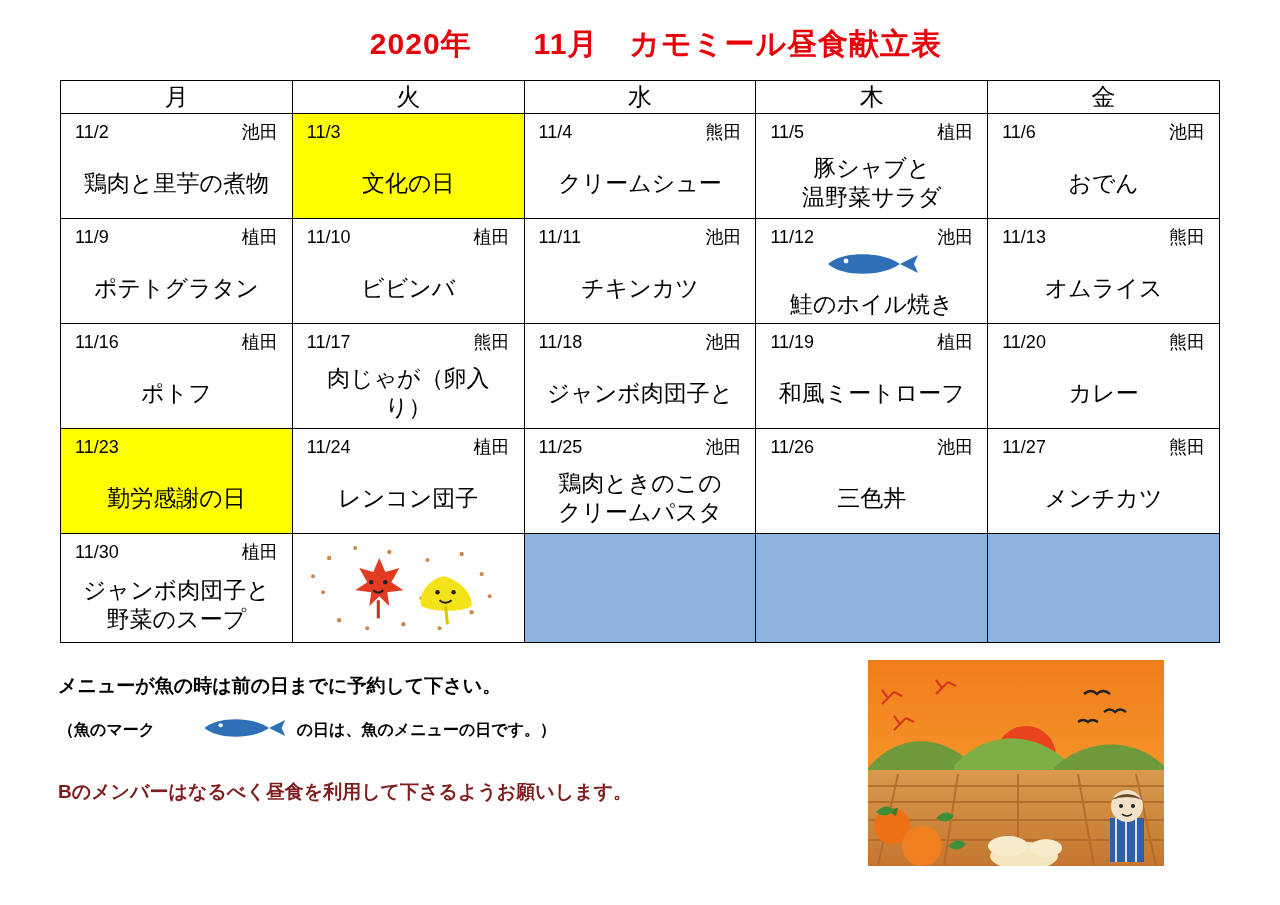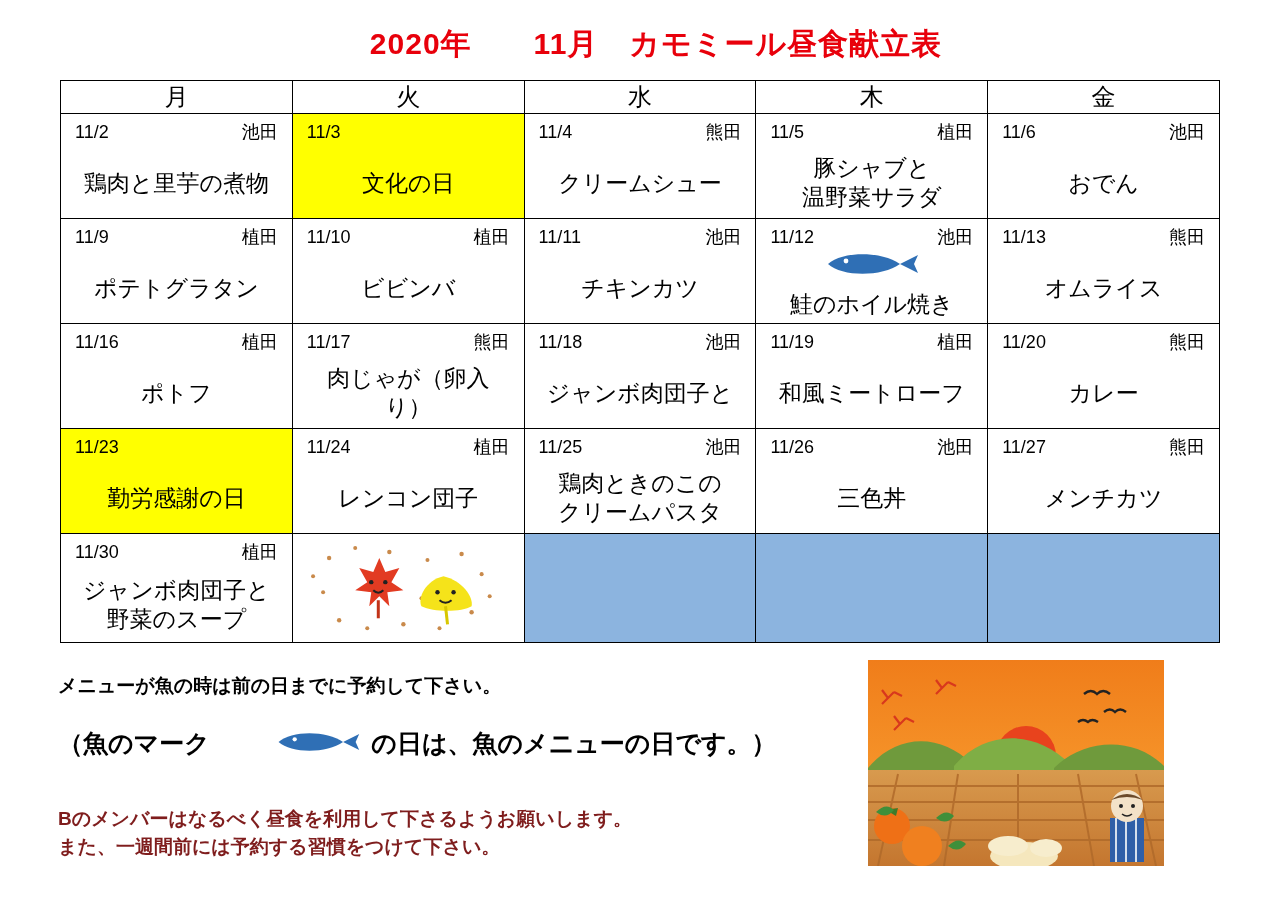--- a/index.html
+++ b/index.html
@@ -90,21 +90,21 @@
     font-weight:bold;
     color:#000;
     line-height:28px;
     white-space:pre;
   }
   .note-red{color:#7f1d1d;}
   .note-block{margin-bottom:18px;}
   .note-fish-row{
     display:flex;
     align-items:center;
-    font-size:25px;
+    font-size:16px;
     font-weight:bold;
     white-space:pre;
   }
   
   .illust{
     position:absolute;
     left:868px;top:660px;
     width:296px;height:206px;
     overflow:hidden;
   }
@@ -358,21 +358,20 @@
           <path d="M4 11 C18 -2, 58 -2, 76 11 C58 24, 18 24, 4 11 Z" fill="#2f6fb5"></path>
           <path d="M76 11 L94 2 L90 11 L94 20 Z" fill="#2f6fb5"></path>
           <circle cx="22" cy="8" r="2.4" fill="#ffffff"></circle>
         </svg>
       </span>
       <span>の日は、魚のメニューの日です。）</span>
     </div>
   </div>
   <div class="note-block">
     <div class="note-line note-red">Bのメンバーはなるべく昼食を利用して下さるようお願いします。</div>
-    <div class="note-line note-red">また、一週間前には予約する習慣をつけて下さい。</div>
   </div>
 </div>
 
 <div class="illust">
   <svg width="296" height="206" viewBox="0 0 296 206" aria-hidden="true">
     <defs>
       <linearGradient id="sky" x1="0" y1="0" x2="0" y2="1">
         <stop offset="0%" stop-color="#f07d1a"></stop>
         <stop offset="60%" stop-color="#f6962b"></stop>
         <stop offset="100%" stop-color="#f8b34a"></stop>

